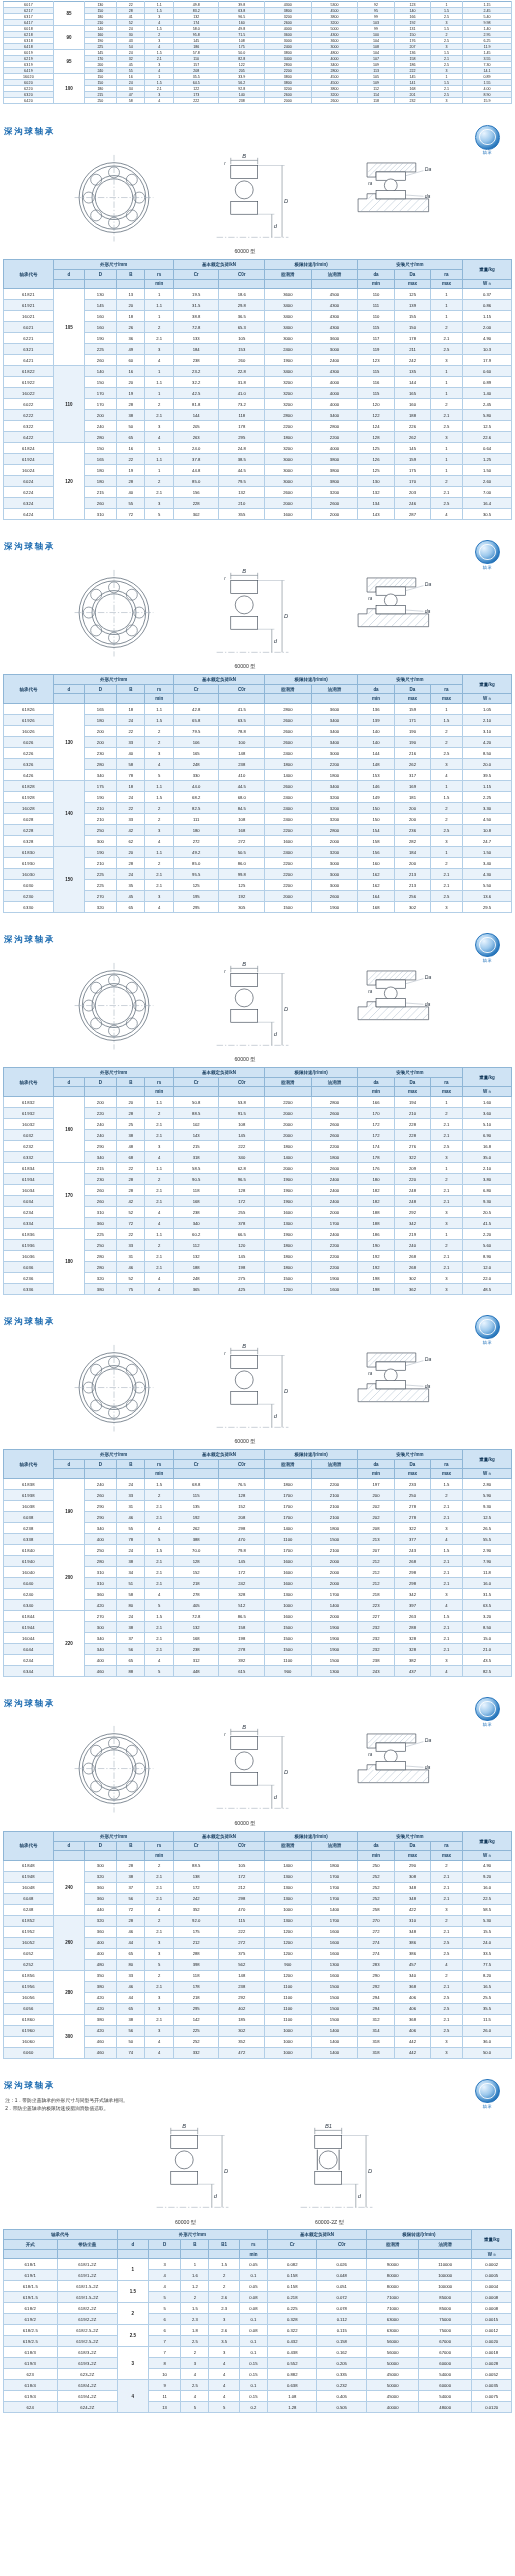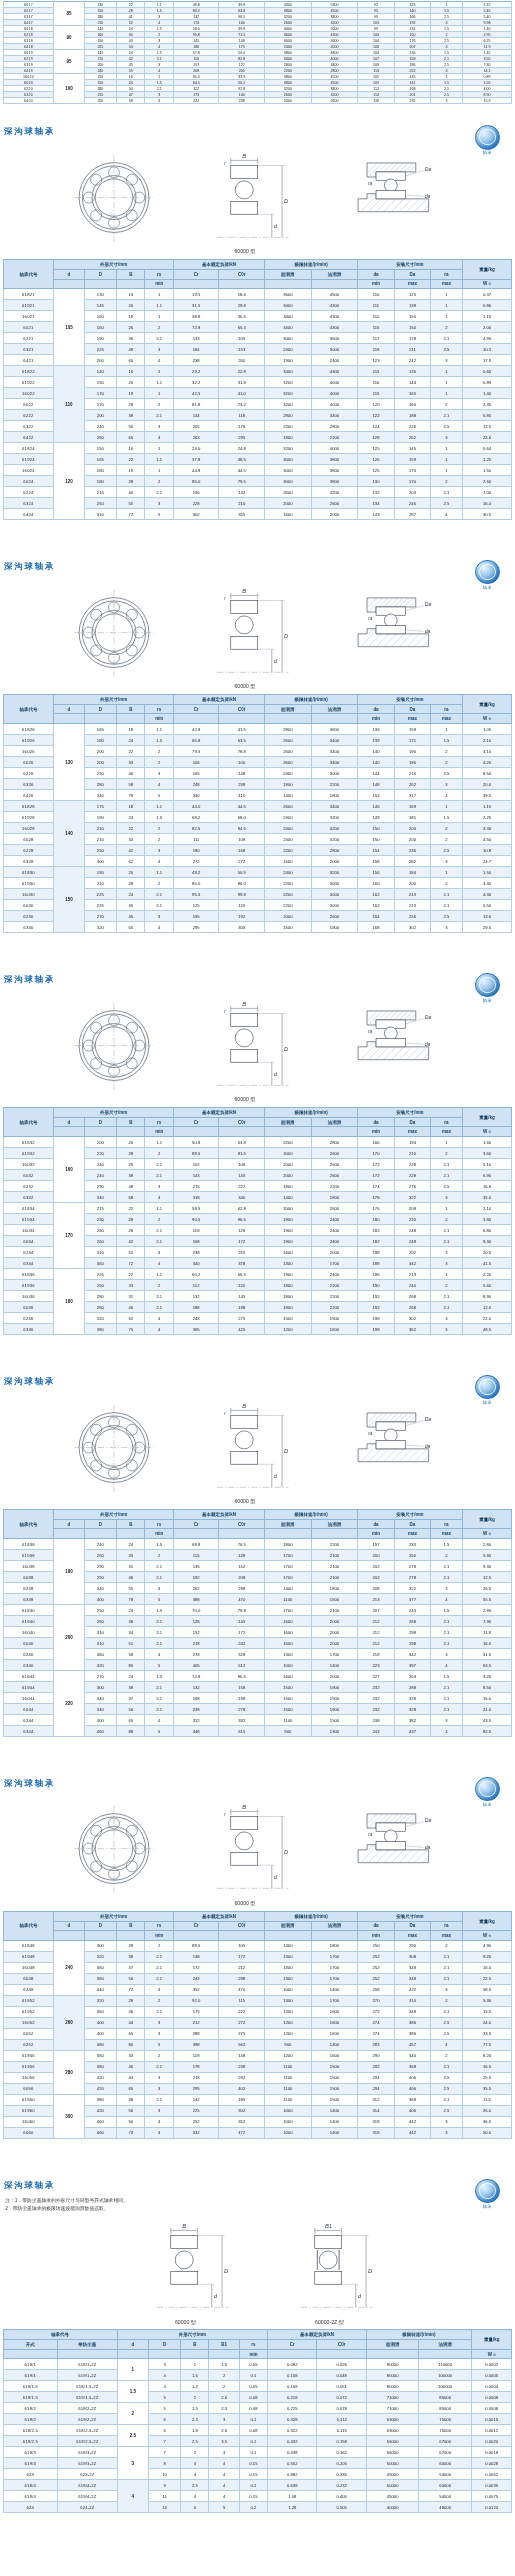--- a/index.html
+++ b/index.html
@@ -2,21 +2,21 @@
 <html style="font-size:10.3px"><head>
 <meta charset="utf-8">
 <style>
   *{box-sizing:border-box}
   html,body{margin:0;padding:0}
   body{
     width:515px;min-height:2576px;overflow:hidden;background:#ffffff;
     font-family:"Liberation Sans","DejaVu Sans",sans-serif;color:#1a1a1a;
   }
   .page{width:515px;padding:1.3px 2.6px}
-  section.block{margin-bottom:41px;position:relative}
+  section.block{margin-bottom:21px;position:relative}
   section.block.top{margin-bottom:22px}
   .sec-head{position:relative;height:16.7px;margin:1.3px 0 0 1.3px}
   .sec-title{font-size:8.4px;font-weight:bold;color:#1a6ab0;margin:0;letter-spacing:1.9px}
   .logo{position:absolute;right:6.4px;top:-1.3px;width:37px;text-align:center}
   .logo-circle{
     width:24.5px;height:24.5px;border-radius:50%;margin:0 auto;
     background:radial-gradient(circle at 35% 32%, #eaf5ff 0%, #9cc8ec 38%, #2d7cc0 72%, #144f88 100%);
     border:1.3px solid #2a77bd;position:relative;
   }
   .logo-circle::after{content:"";position:absolute;inset:3.2px;border-radius:50%;border:1px solid rgba(255,255,255,.85)}

